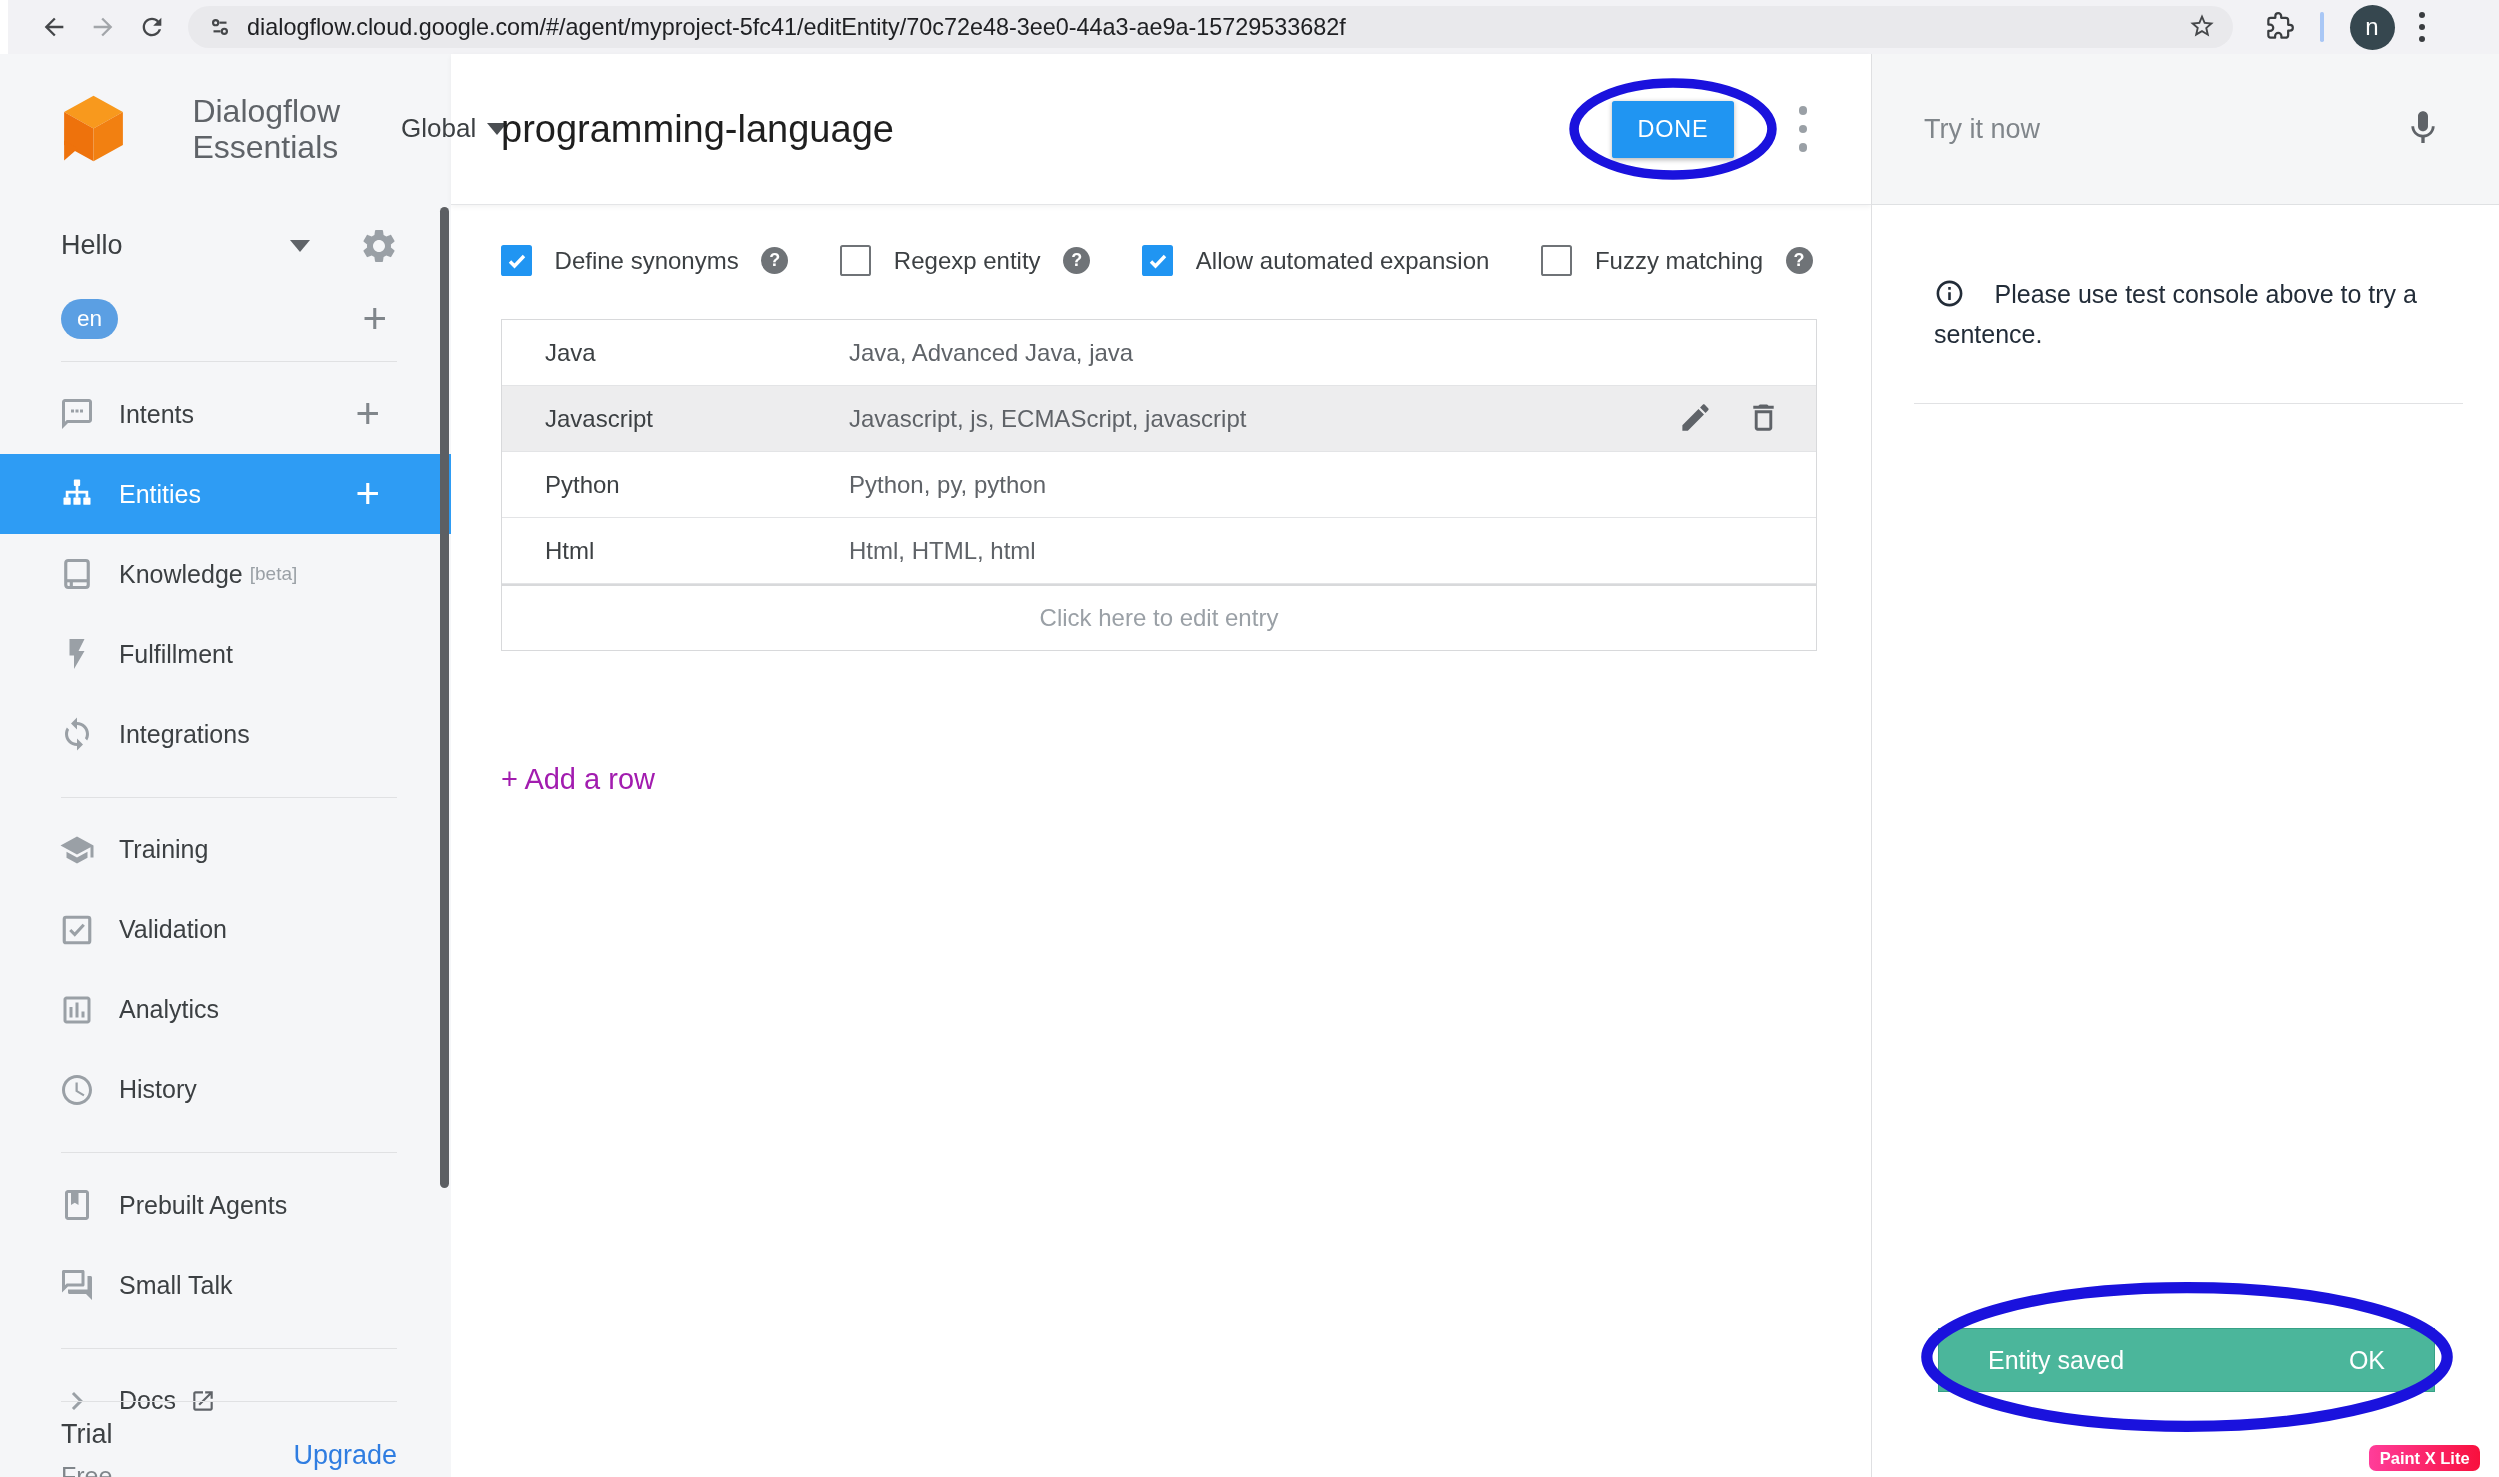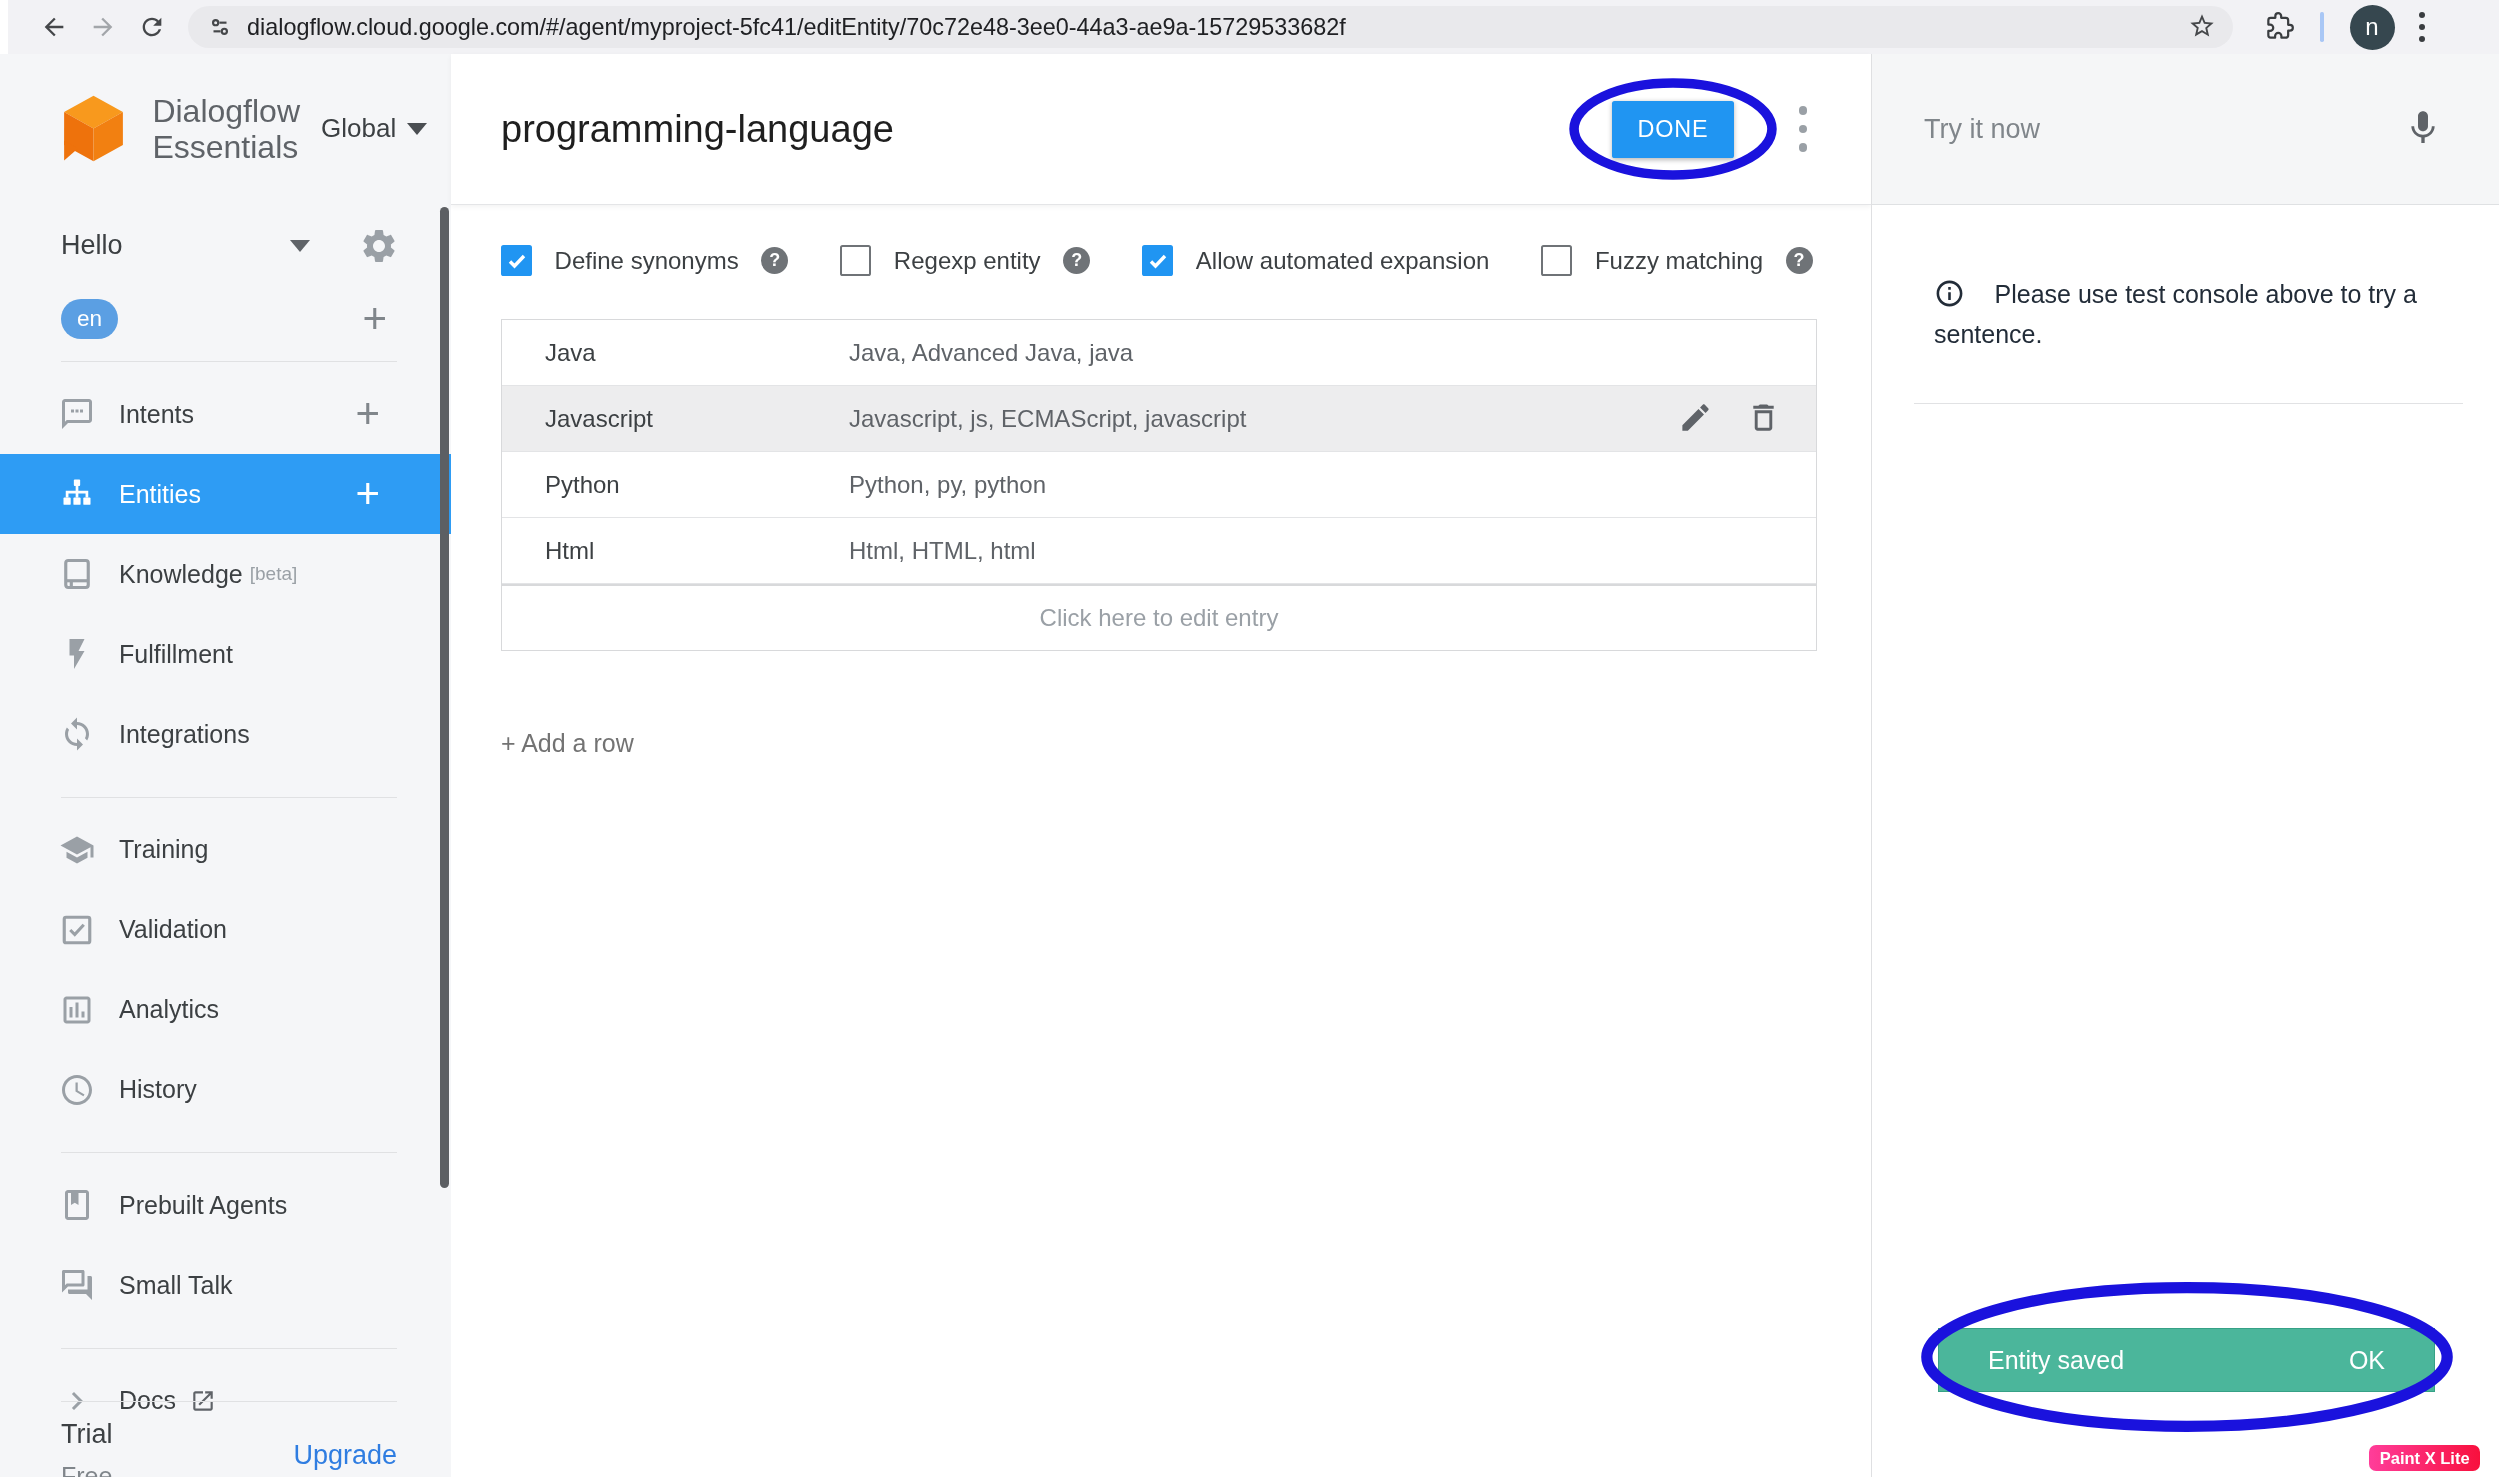--- a/index.html
+++ b/index.html
@@ -24,21 +24,21 @@
   .avatar { width:45px; height:45px; border-radius:50%; background:#36474f; color:#fff; font-size:24px;
             display:flex; align-items:center; justify-content:center; flex:none; }
   .menu-dots { margin:0 24px; flex:none; display:flex; flex-direction:column; gap:6px; }
   .menu-dots i { width:6px; height:6px; border-radius:50%; background:#3a3d40; }
 
   
   .app { position:absolute; top:54px; left:0; right:0; bottom:0; display:flex; }
 
   
   .sidebar { width:451px; flex:none; background:#f5f6f8; position:relative; }
-  .brand { height:149px; display:flex; align-items:center; padding-left:52px; }
+  .brand { height:149px; display:flex; align-items:center; padding-left:52px;gap:40px; }
   .logo-svg { width:83px; height:83px; flex:none; }
   .brand-text { margin-left:17.4px; font-size:32px; line-height:36px; color:#5f6368; }
   .global-wrap { margin-left:21px; display:flex; align-items:center; }
   .global-label { font-size:26px; color:#3c4043; }
   .caret { width:0; height:0; border-left:10.4px solid transparent; border-right:10.4px solid transparent;
            border-top:12px solid #4a4e52; margin-left:10.4px; }
   .agent-row { margin-top:12px; height:61px; display:flex; align-items:center; padding:0 52px 0 61px;gap:20px; }
   .agent-name { font-size:27px; color:#3c4043; }
   .agent-row .caret { margin-left:auto; border-top-color:#5f6368; }
   .gear { width:40px; height:40px; margin-left:29.5px; }
@@ -97,21 +97,21 @@
   .entity-table { margin-top:43px; width:1316px; border:1.7px solid #d8d9db; }
   .t-row { height:66px; display:flex; align-items:center; border-bottom:1.7px solid #e3e4e6; background:#fff; }
   .t-row:last-child { border-bottom:none; }
   .t-row.highlight { background:#ededee; }
   .col-value { width:347px; padding-left:43px; font-size:24px; color:#3c4043; flex:none; }
   .col-syn { flex:1; font-size:24px; color:#5f6368; }
   .row-actions { display:flex; gap:33px; margin-right:35px; }
   .row-actions svg { width:35px; height:35px; fill:#5f6368; }
   .t-row.placeholder { justify-content:center; border-top:2.6px solid #d8d9db; }
   .placeholder-text { font-size:24px; color:#9aa0a6; }
-  .add-row-link { display:inline-block; margin-top:78px; font-size:25px; color:#737373; }
+  .add-row-link { display:inline-block; margin-top:112px; font-size:29px; color:#a21caf; }
 
   
   .right-panel { width:628px; flex:none; border-left:1.7px solid #dfe0e2; position:relative; background:#fff; }
   .try-bar { height:151px; background:#f5f6f7; border-bottom:1.7px solid #dfe1e3; display:flex;
              align-items:center; padding:0 56px 0 52px; }
   .try-text { font-size:27px; color:#80868b; }
   .mic-btn { margin-left:auto; }
   .mic-btn svg { width:40px; height:40px; fill:#5f6368; }
   .info-block { margin:69px 36px 0 62px; font-size:25px; line-height:40px; color:#222c38; }
   .info-icon { display:inline-block; width:31px; height:31px; vertical-align:-6px; margin-right:29.5px; }

